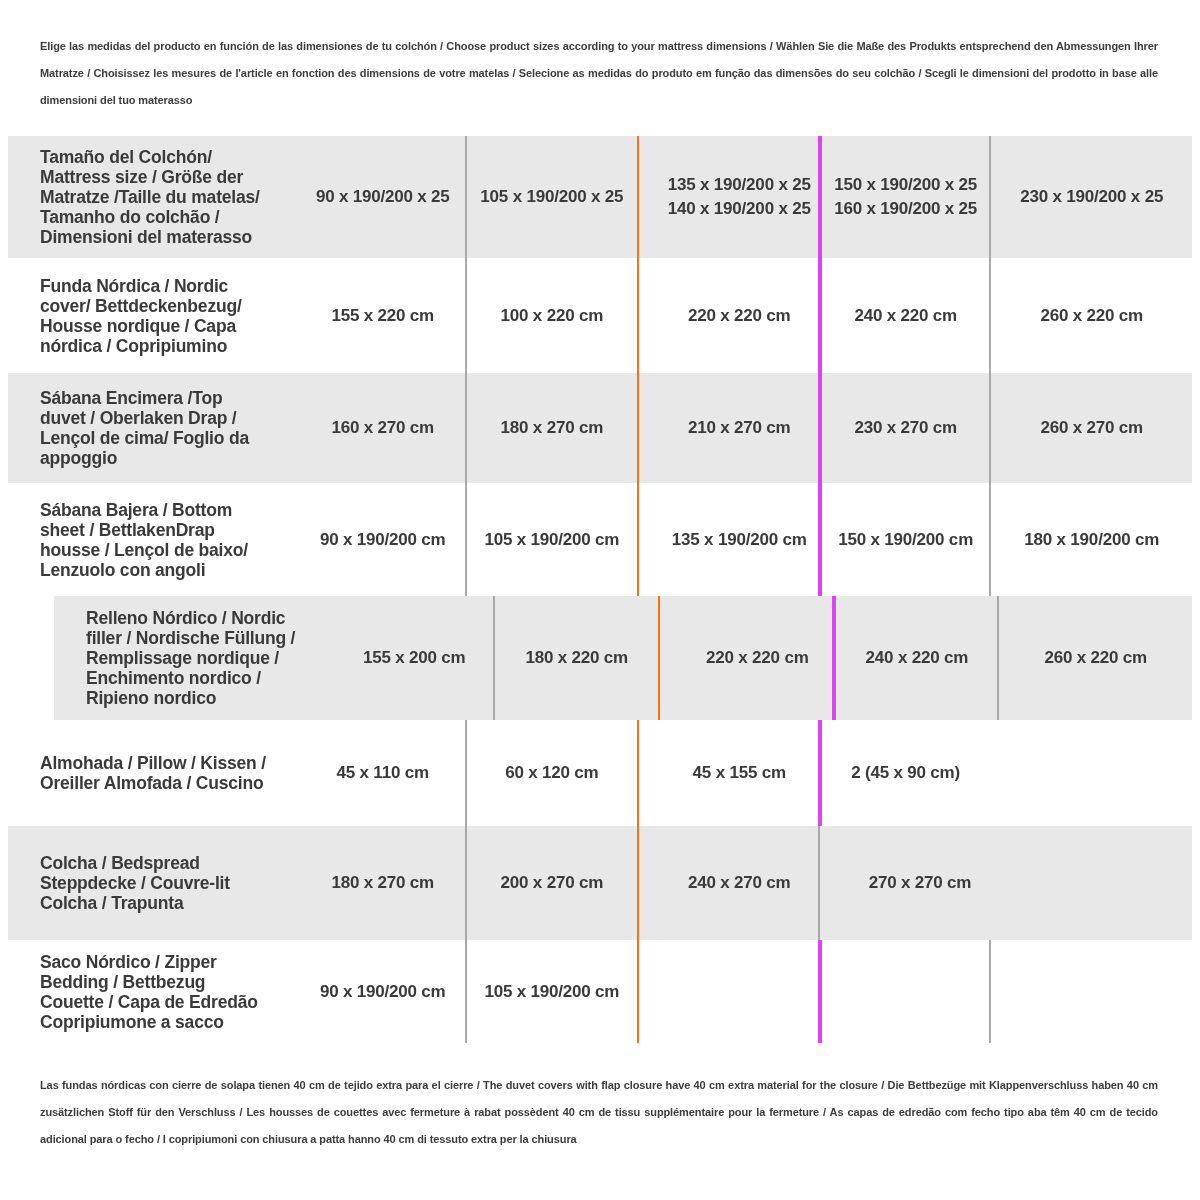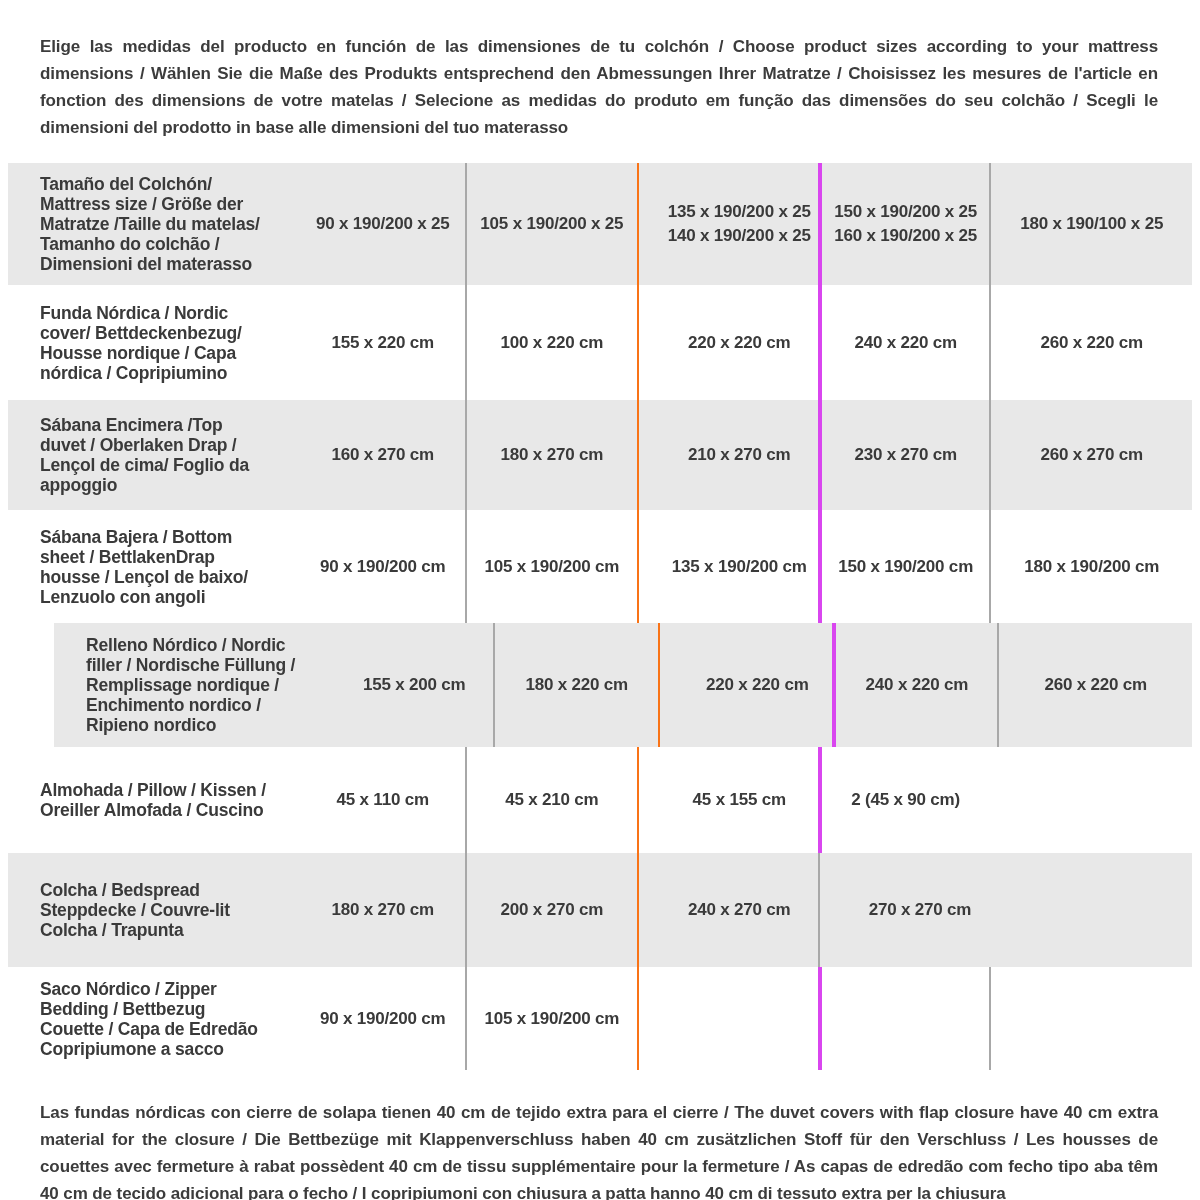--- a/index.html
+++ b/index.html
@@ -11,21 +11,21 @@
     width: 1200px;
     height: 1200px;
     background: #ffffff;
     overflow: hidden;
     font-family: "Liberation Sans", sans-serif;
     color: #3a3a3a;
     box-sizing: border-box;
   }
   .intro, .note {
     font-weight: 700;
-    font-size: 17px;
+    font-size: 11px;
     line-height: 27px;
     text-align: justify;
     letter-spacing: -0.1px;
     color: #3c3c3c;
   }
   .intro { margin: 33px 42px 0 40px; }
   .note  { margin: 29px 42px 0 40px; }
 
   .size-table {
     margin: 22px 8px 0 8px;
@@ -101,21 +101,21 @@
       </div>
       <div class="cell val c3">
         <div class="line1">135 x 190/200 x 25</div>
         <div class="line2">140 x 190/200 x 25</div>
       </div>
       <div class="cell val c4">
         <div class="line1">150 x 190/200 x 25</div>
         <div class="line2">160 x 190/200 x 25</div>
       </div>
       <div class="cell val c5">
-        <div class="line1">180 x 190/100 x 25</div>
+        <div class="line1">230 x 190/200 x 25</div>
 
       </div>
     </div>
 
     <div class="trow plain r-funda">
       <div class="cell label">Funda Nórdica /  Nordic cover/ Bettdeckenbezug/ Housse nordique  / Capa nórdica / Copripiumino</div>
       <div class="cell val c1">155 x 220 cm</div>
       <div class="cell val c2">100 x 220 cm</div>
       <div class="cell val c3">220 x 220 cm</div>
       <div class="cell val c4">240 x 220 cm</div>
@@ -145,21 +145,21 @@
       <div class="cell val c1">155 x 200 cm</div>
       <div class="cell val c2">180 x 220 cm</div>
       <div class="cell val c3">220 x 220 cm</div>
       <div class="cell val c4">240 x 220 cm</div>
       <div class="cell val c5">260 x 220 cm</div>
     </div>
 
     <div class="trow plain r-almohada">
       <div class="cell label">Almohada  / Pillow / Kissen / Oreiller Almofada / Cuscino</div>
       <div class="cell val c1">45 x 110 cm</div>
-      <div class="cell val c2">45 x 210 cm</div>
+      <div class="cell val c2">60 x 120 cm</div>
       <div class="cell val c3">45 x 155 cm</div>
       <div class="cell val c4">2 (45 x 90 cm)</div>
     </div>
 
     <div class="trow stripe r-colcha">
       <div class="cell label">Colcha / Bedspread Steppdecke / Couvre-lit Colcha / Trapunta</div>
       <div class="cell val c1">180 x 270 cm</div>
       <div class="cell val c2">200 x 270 cm</div>
       <div class="cell val c3">240 x 270 cm</div>
       <div class="cell val c5">270 x 270 cm</div>

